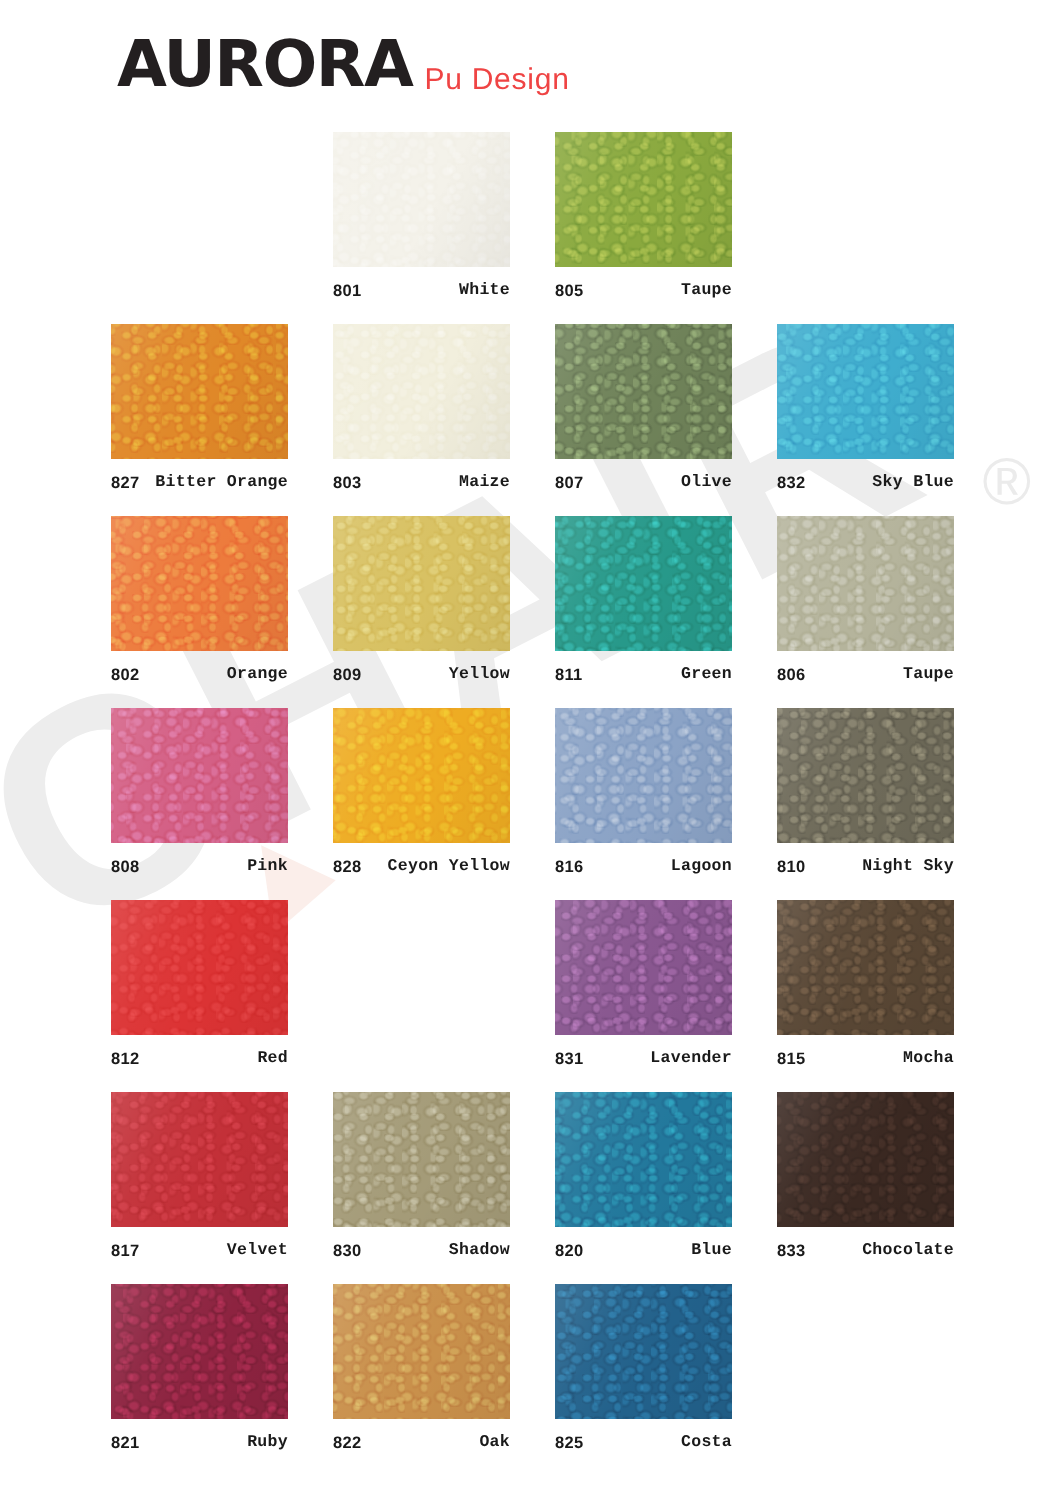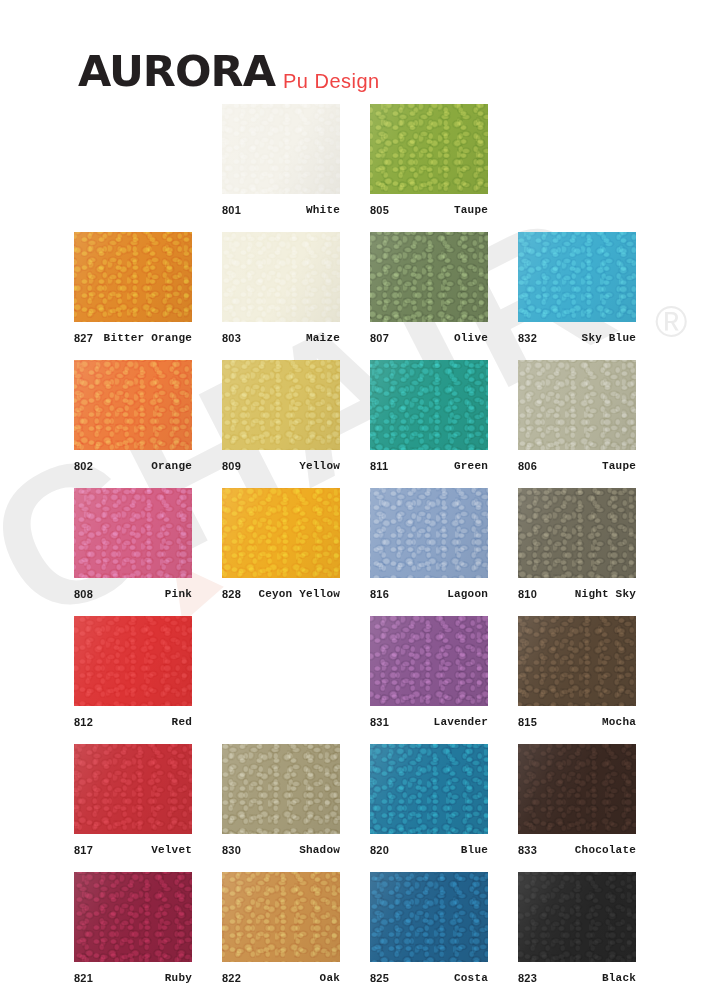--- a/index.html
+++ b/index.html
@@ -74,21 +74,20 @@
   }
 
   
   #header {
     position: absolute;
     left: 0;
     top: 0;
     width: 707px;
     height: 86px;
     z-index: 20;
-    margin-top: 28px;
   }
   #brand-wrap {
     position: absolute;
     left: 78px;
     top: 22px;
     display: flex;
     align-items: flex-end;
   }
   #brand-name {
     font-family: "DejaVu Sans", sans-serif;
@@ -106,21 +105,21 @@
     color: #ef4444;
     margin-left: 8px;
     margin-bottom: 2px;
     letter-spacing: 0.5px;
   }
 
   
   #grid {
     position: absolute;
     left: 0;
-    top: 104px;
+    top: 88px;
     width: 607px;
     z-index: 10;
   }
   .swatch-row {
     position: relative;
     height: 128px;
     width: 707px;
   }
   .swatch-cell {
     position: absolute;
@@ -454,26 +453,16 @@
         <div class="swatch-cell col2">
           <div class="swatch-chip" style="background-color: rgb(34, 97, 139);">
             <div class="grain" style="background-position: 18px 18px, 23px 25px, 29px 21px, 21px 27px, 26px 20px;"></div>
             <div class="sheen"></div>
           </div>
           <div class="swatch-label">
             <span class="swatch-code">825</span>
             <span class="swatch-name">Costa</span>
           </div>
         </div>
-        <div class="swatch-cell col3">
-          <div class="swatch-chip" style="background-color: rgb(38, 38, 38);">
-            <div class="grain" style="background-position: 6px 12px, 11px 19px, 17px 15px, 9px 21px, 14px 14px;"></div>
-            <div class="sheen"></div>
-          </div>
-          <div class="swatch-label">
-            <span class="swatch-code">823</span>
-            <span class="swatch-name">Black</span>
-          </div>
-        </div>
       </div>
     </div>
 
 </div>
 
 </body></html>

